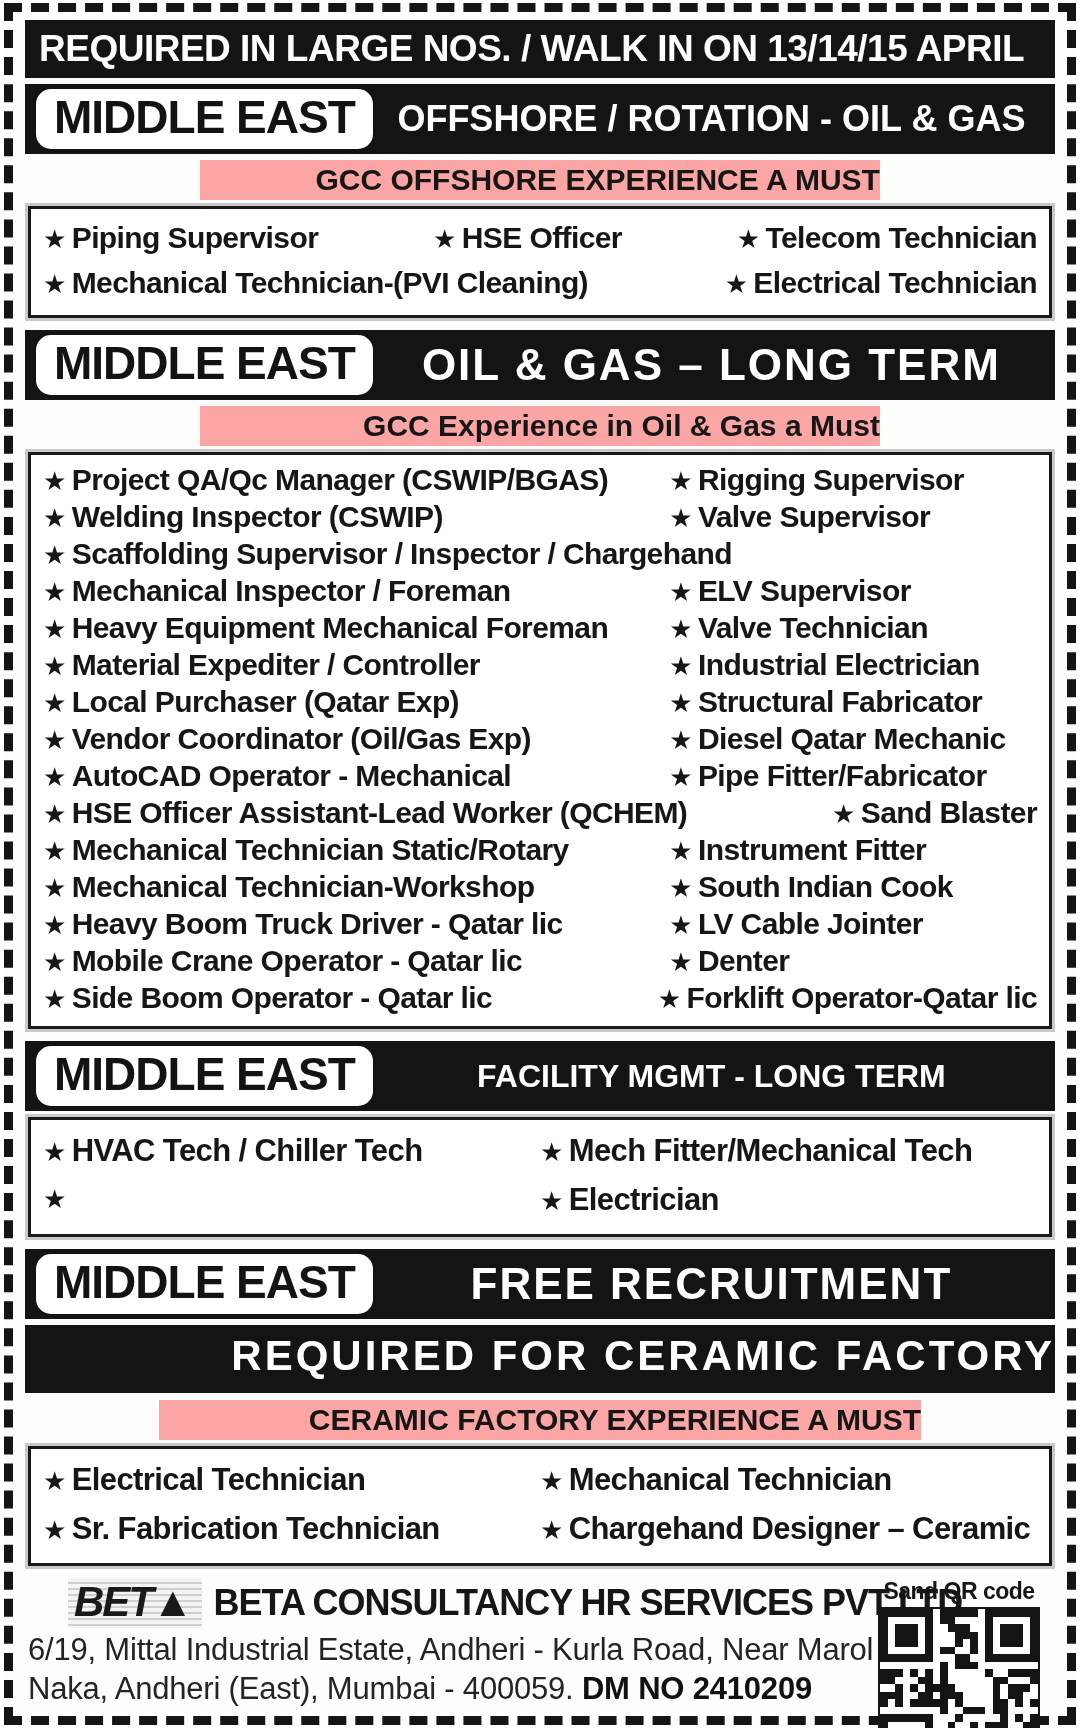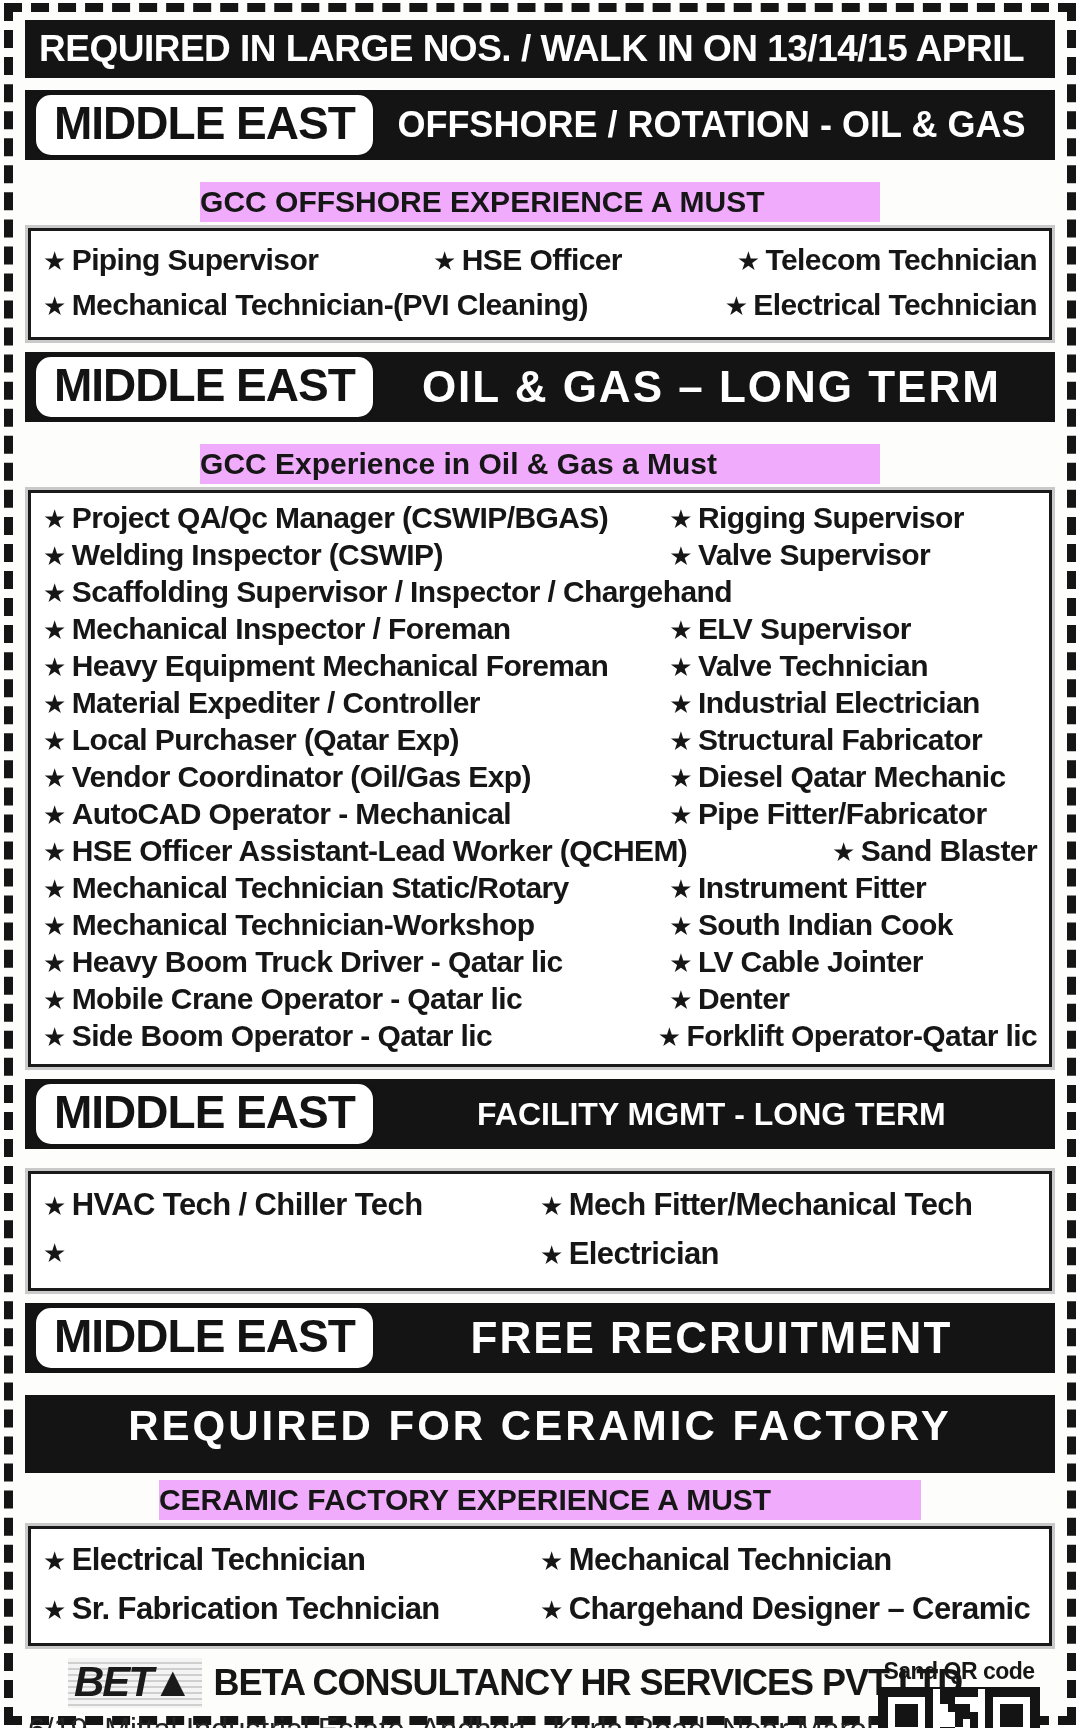--- a/index.html
+++ b/index.html
@@ -3,32 +3,32 @@
 <meta charset="utf-8">
 <style>
   html,body{margin:0;padding:0;background:#ffffff;}
   body{width:1080px;height:1728px;overflow:hidden;
        font-family:"Liberation Sans","DejaVu Sans",sans-serif;color:#161616;}
   .ad{box-sizing:border-box;width:1072px;height:1722px;margin:3px auto 0;
       border:9px dashed #151515;background:#fdfdfc;padding:8px 12px 6px;}
   
   .bar{background:#141414;color:#fff;font-weight:bold;}
   .topbar{height:58px;line-height:58px;font-size:37px;padding-left:14px;
-          letter-spacing:-0.5px;margin-bottom:12px;white-space:nowrap;}
-  .secbar{height:70px;display:flex;align-items:center;margin-bottom:22px;padding:0 8px;}
+          letter-spacing:-0.5px;margin-bottom:6px;white-space:nowrap;}
+  .secbar{height:70px;display:flex;align-items:center;margin-bottom:6px;padding:0 8px;}
   .badge{background:#fff;color:#131313;border:3px solid #131313;border-radius:18px;
          font-weight:bold;font-size:46px;line-height:52px;padding:2px 18px 6px;
          letter-spacing:-1px;white-space:nowrap;}
   .sectitle{flex:1;text-align:center;font-weight:bold;letter-spacing:0px;white-space:nowrap;}
   .fs36{font-size:36px;} .fs40{font-size:32px;} .fs44{font-size:44px;letter-spacing:2px;}
-  .ceramicbar{height:78px;line-height:62px;text-align:center;font-size:42px;
+  .ceramicbar{height:68px;line-height:62px;text-align:right;font-size:42px;
               letter-spacing:3px;margin-bottom:7px;white-space:nowrap;}
   
-  .note{background:#f0abfc;color:#161616;font-weight:bold;font-size:30px;
-        text-align:left;height:40px;line-height:40px;margin:0 auto 6px;white-space:nowrap;}
+  .note{background:#fca5a5;color:#161616;font-weight:bold;font-size:30px;
+        text-align:right;height:40px;line-height:40px;margin:0 auto 6px;white-space:nowrap;}
   .w64{width:66%;} .w100{width:100%;font-size:31px;} .w72{width:74%;}
   
   .jobbox{border:3px solid #1a1a1a;box-shadow:0 0 0 3px #c9c9c9;background:#fff;
           padding:7px 12px 9px;margin:3px 3px 12px;}
   .jrow{display:flex;font-weight:bold;font-size:30px;line-height:35px;
         letter-spacing:-0.6px;white-space:nowrap;}
   .jrow3{justify-content:space-between;}
   .jrow2{justify-content:space-between;}
   .item{display:inline-flex;align-items:baseline;}
   .star{margin-right:6px;font-size:26px;}

